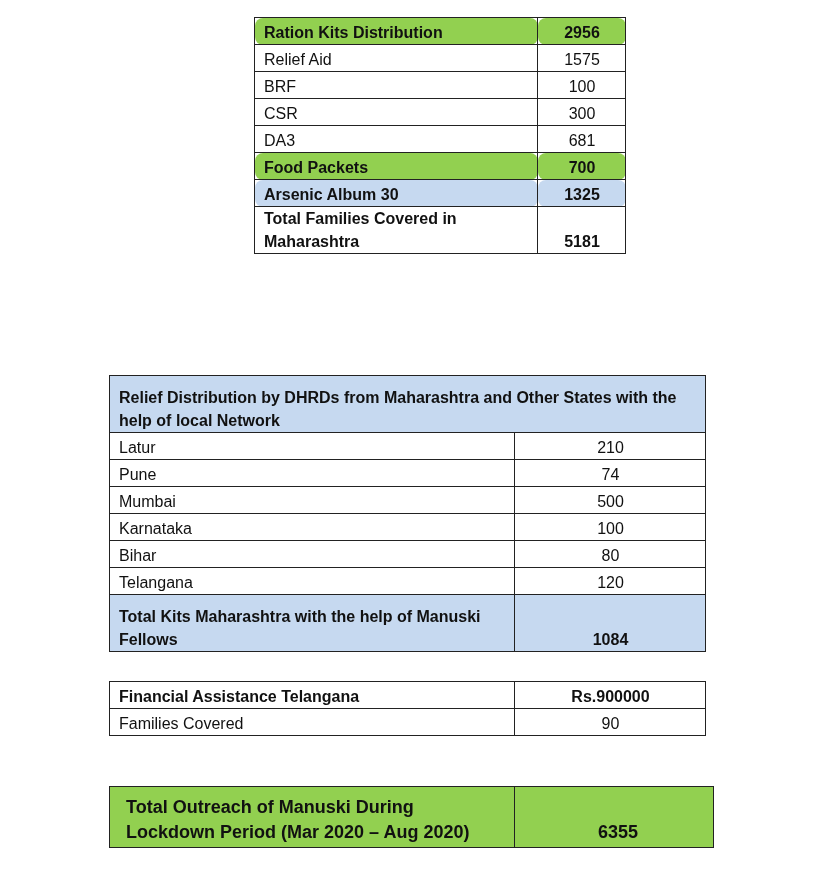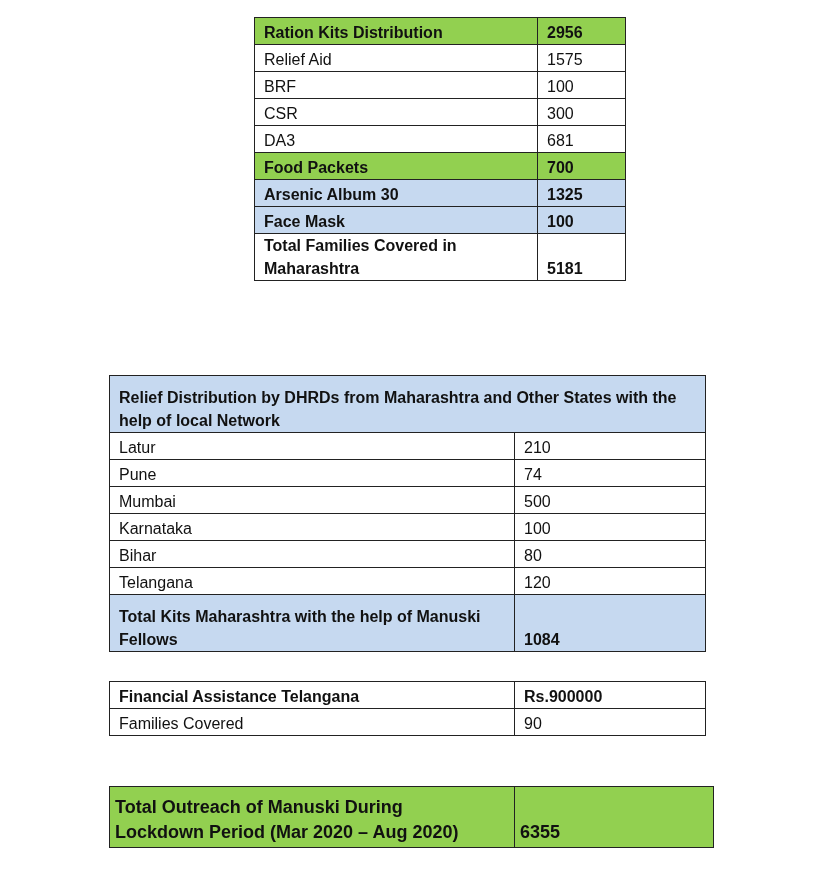--- a/index.html
+++ b/index.html
@@ -1,40 +1,40 @@
 <!DOCTYPE html>
 <html><head>
   <meta charset="utf-8">
   <style>
     html, body { margin: 0; padding: 0; background: #ffffff; }
     body { width: 820px; height: 869px; position: relative; font-family: "Liberation Sans", "DejaVu Sans", sans-serif; color: #111; }
     table { border-collapse: collapse; position: absolute; table-layout: fixed; }
     td { border: 1px solid #222; font-size: 16px; padding: 0 8px 0 9px; vertical-align: bottom; line-height: 23px; }
-    td.num { text-align: left; margin-top: 40px; }
+    td.num { text-align: center; margin-top: 40px; }
     .green td { background: #92d050; }
     .blue td { background: #c6d9f0; }
     .bold td { font-weight: bold; }
-    .r26 td { height: 26px; }
+    .r26 td { height: 26px; border-radius: 8px; }
     #t1 { left: 254px; top: 17px; width: 371px; }
     #t1 col.c1 { width: 283px; }
     #t1 col.c2 { width: 88px; }
     #t1 tr.tall td { height: 46px; }
     #t2 { left: 109px; top: 375px; width: 596px; }
     #t2 col.c1 { width: 405px; }
     #t2 col.c2 { width: 191px; }
     #t2 tr.head td { height: 56px; border-bottom: 1px solid #222; }
     #t2 tr.tall td { height: 56px; }
     .ul { text-decoration-color: #2f5fb3; text-decoration-style: double; }
     #t3 { left: 109px; top: 681px; width: 596px; }
     #t3 col.c1 { width: 405px; }
     #t3 col.c2 { width: 191px; }
     #t4 { left: 109px; top: 786px; width: 604px; }
     #t4 col.c1 { width: 405px; }
     #t4 col.c2 { width: 199px; }
-    #t4 td { font-size: 18px; height: 58px; line-height: 25px; padding-left: 5px; padding-bottom: 2px; }
+    #t4 td { font-size: 18px; height: 58px; line-height: 25px; padding-left: 16px; padding-bottom: 2px; }
   </style>
 </head>
 <body>
 
 <table id="t1">
   <colgroup>
       <col class="c1">
       <col class="c2">
     </colgroup>
   <tbody>
@@ -58,24 +58,20 @@
     <td>DA3</td>
     <td class="num">681</td>
   </tr>
   <tr class="r26 green bold">
     <td>Food Packets</td>
     <td class="num">700</td>
   </tr>
   <tr class="r26 blue bold">
     <td>Arsenic Album 30</td>
     <td class="num">1325</td>
-  </tr>
-  <tr class="r26 blue bold">
-    <td>Face Mask</td>
-    <td class="num">100</td>
   </tr>
   <tr class="tall bold">
     <td><span>Total Families Covered in</span><br><span>Maharashtra</span></td>
     <td class="num">5181</td>
   </tr>
 </tbody>
   </table>
 
 <table id="t2">
   <colgroup>

